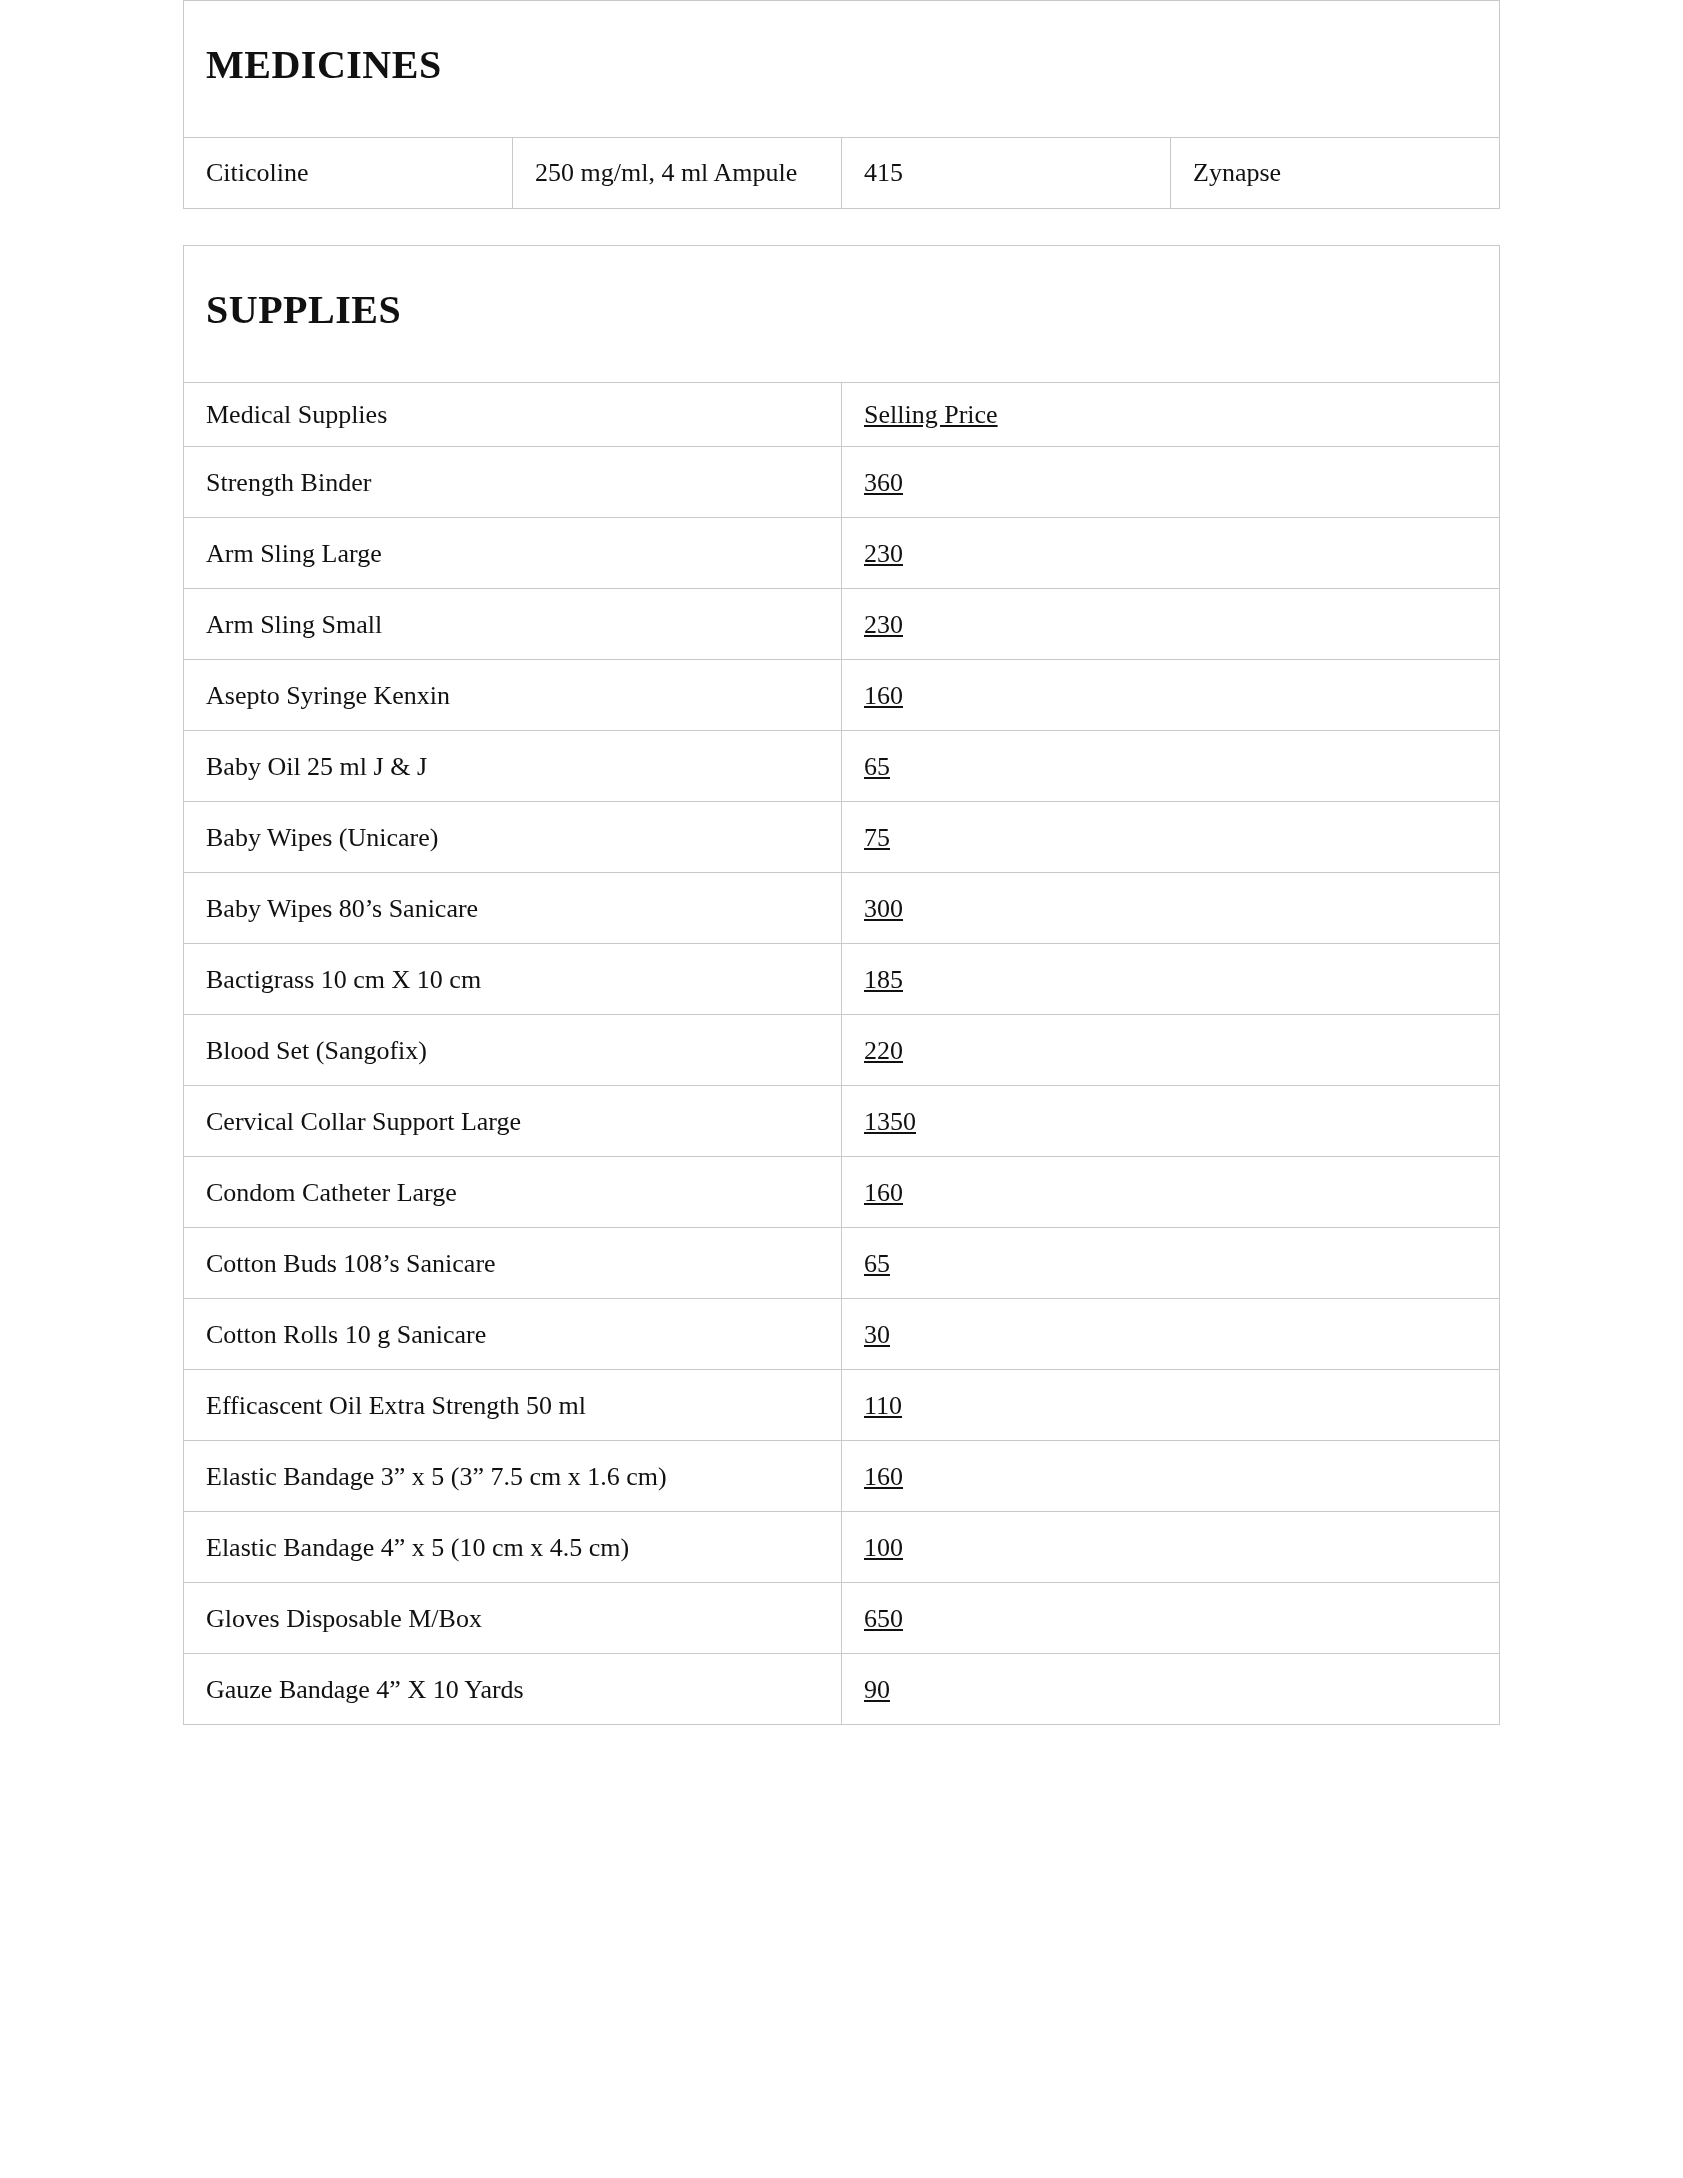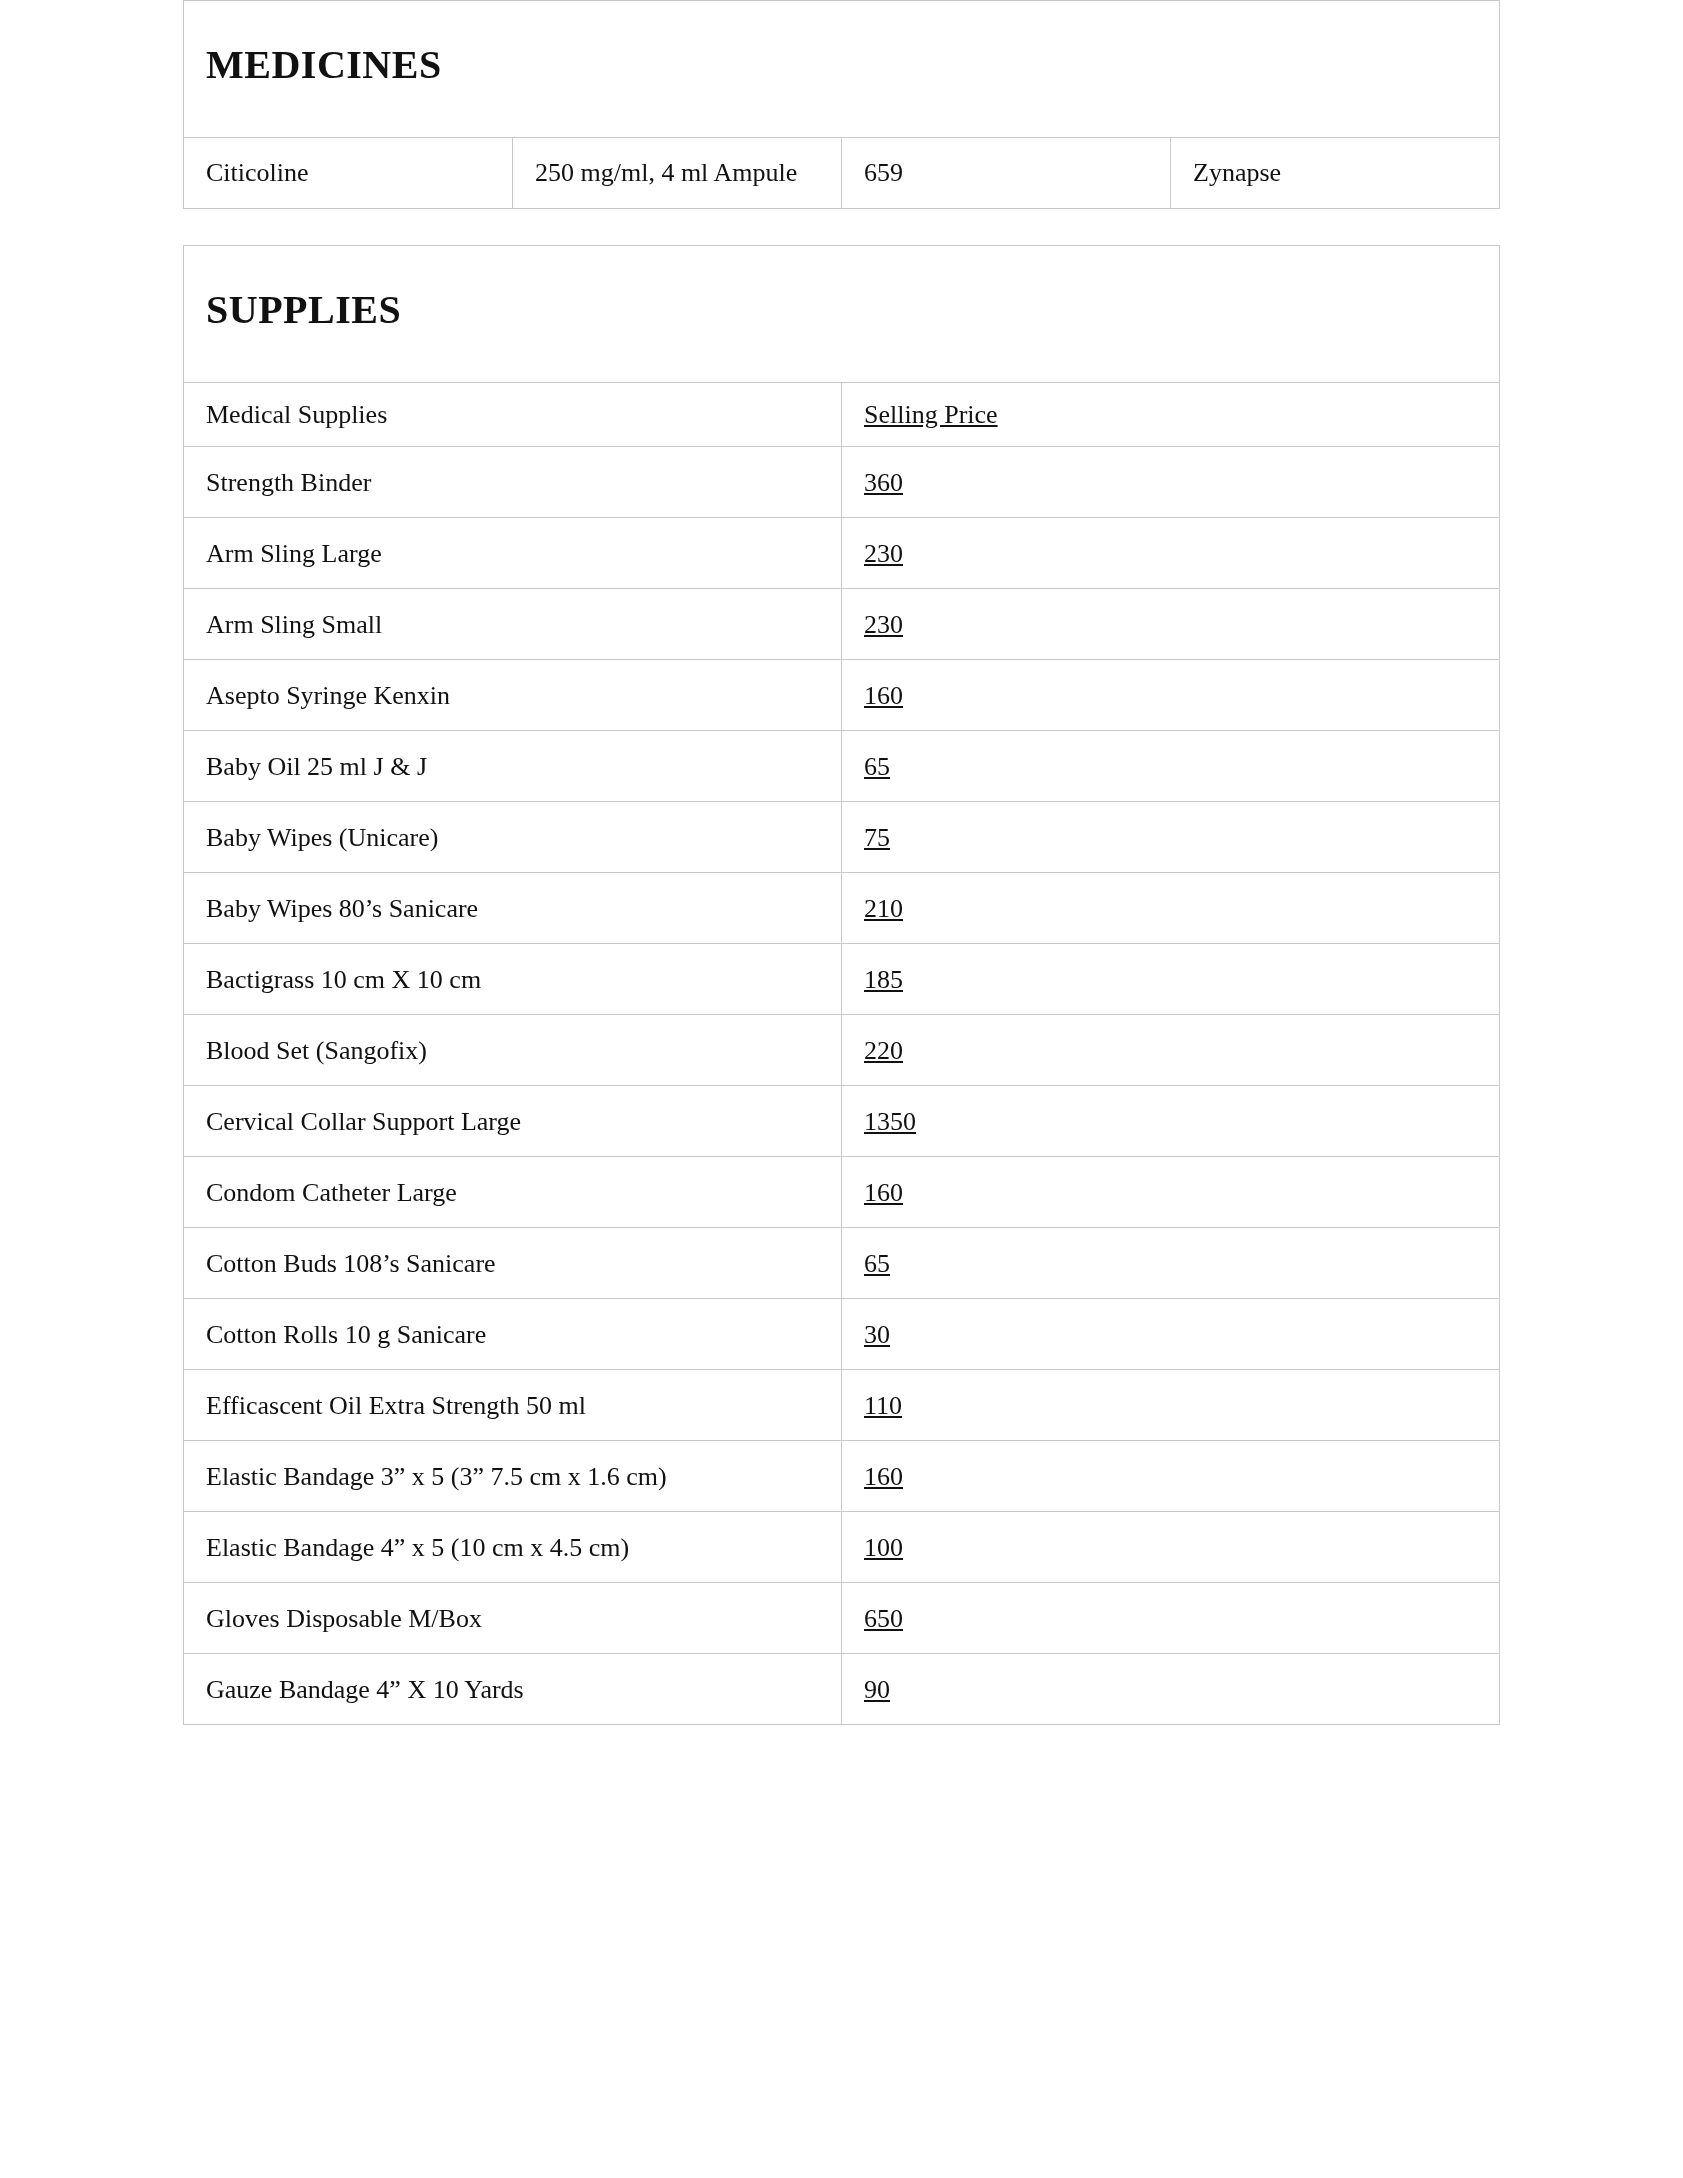--- a/index.html
+++ b/index.html
@@ -73,21 +73,21 @@
   <table class="doc-table">
     <tbody>
       <tr>
         <td class="section-title-cell" colspan="4">
           <span class="section-title">MEDICINES</span>
         </td>
       </tr>
       <tr>
         <td class="med-name row-cell">Citicoline</td>
         <td class="med-desc row-cell">250 mg/ml, 4 ml Ampule</td>
-        <td class="med-price row-cell">659</td>
+        <td class="med-price row-cell">415</td>
         <td class="med-brand row-cell">Zynapse</td>
       </tr>
     </tbody>
   </table>
 
   <div class="spacer-gap"></div>
 
   <table class="doc-table">
     <tbody>
       <tr>
@@ -119,21 +119,21 @@
       <tr>
         <td class="sup-name row-cell">Baby Oil 25 ml J &amp; J</td>
         <td class="sup-price row-cell">65</td>
       </tr>
       <tr>
         <td class="sup-name row-cell">Baby Wipes (Unicare)</td>
         <td class="sup-price row-cell">75</td>
       </tr>
       <tr>
         <td class="sup-name row-cell">Baby Wipes 80’s Sanicare</td>
-        <td class="sup-price row-cell">210</td>
+        <td class="sup-price row-cell">300</td>
       </tr>
       <tr>
         <td class="sup-name row-cell">Bactigrass 10 cm X 10 cm</td>
         <td class="sup-price row-cell">185</td>
       </tr>
       <tr>
         <td class="sup-name row-cell">Blood Set (Sangofix)</td>
         <td class="sup-price row-cell">220</td>
       </tr>
       <tr>

